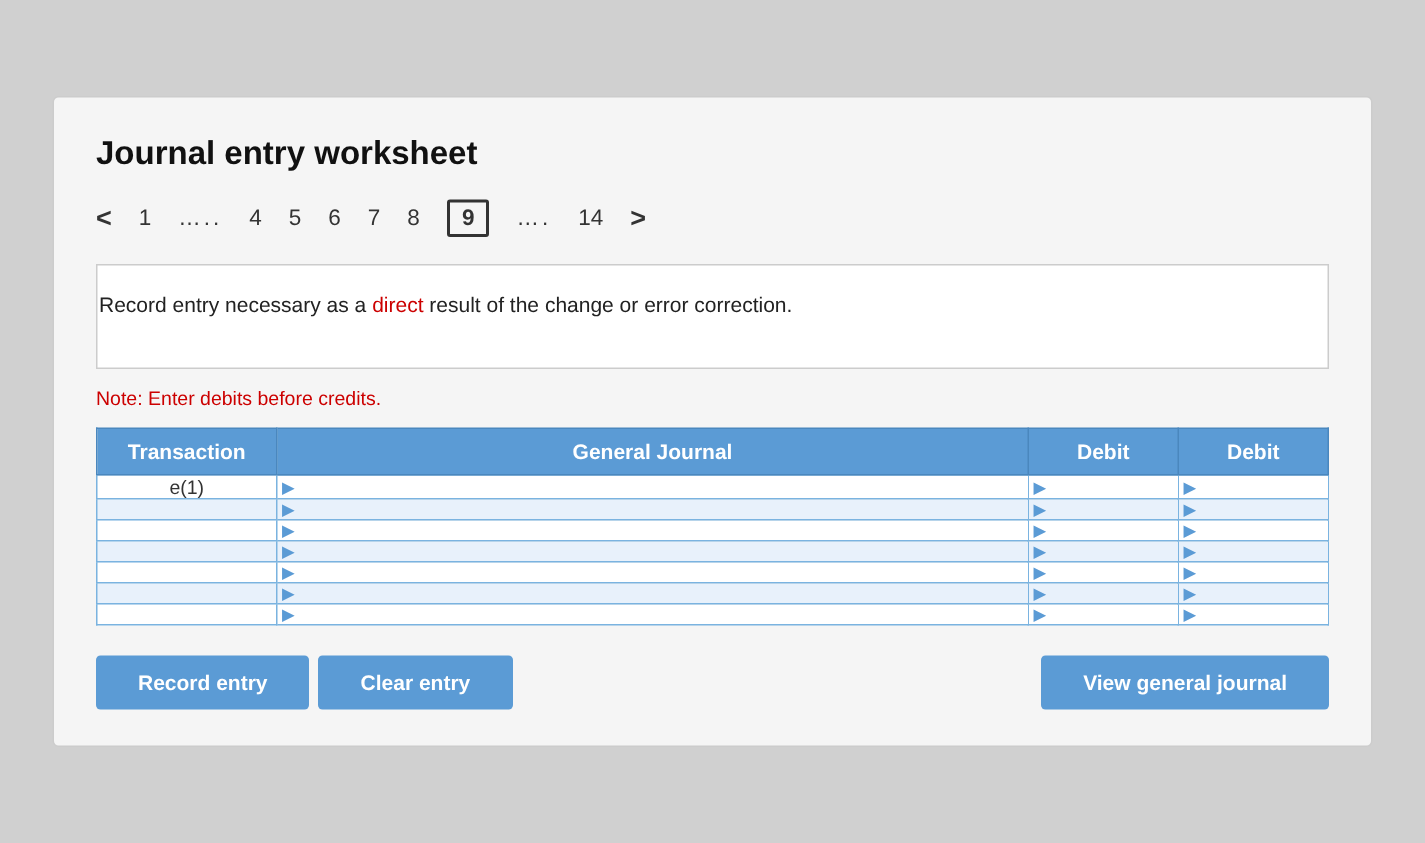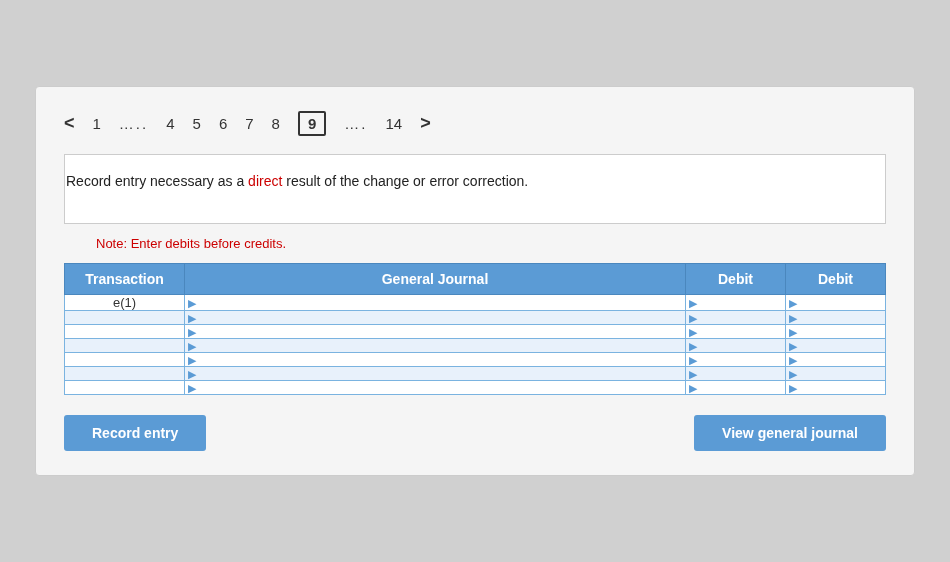--- a/index.html
+++ b/index.html
@@ -66,21 +66,20 @@
       line-height: 1.5;
     }
     .instruction-box .highlight-direct {
       color: #cc0000;
       font-weight: normal;
     }
     .note {
       color: #cc0000;
       font-size: 13px;
       margin-bottom: 12px;
-      margin-left: 32px;
     }
     .journal-table {
       width: 100%;
       border-collapse: collapse;
       margin-bottom: 20px;
       padding-left: 41px;
     }
     .journal-table thead tr th {
       background: #5b9bd5;
       color: #fff;
@@ -144,20 +143,21 @@
       white-space: nowrap;
     }
     .btn-view {
       margin-left: auto;
     }
   </style>
 </head>
 <body>
 
 <div class="card">
+  <div class="title">Journal entry worksheet</div>
 
   <div class="pagination">
     <span class="arrow">&lt;</span>
     <span class="page-num">1</span>
     <span class="dots">…..</span>
     <span class="page-num">4</span>
     <span class="page-num">5</span>
     <span class="page-num">6</span>
     <span class="page-num">7</span>
     <span class="page-num">8</span>
@@ -223,15 +223,16 @@
         <td></td>
         <td class="has-arrow"></td>
         <td class="has-arrow"></td>
         <td class="has-arrow"></td>
       </tr>
     </tbody>
   </table>
 
   <div class="buttons-row">
     <button class="btn">Record entry</button>
+    <button class="btn">Clear entry</button>
     <button class="btn btn-view">View general journal</button>
   </div>
 </div>
 
 </body></html>

